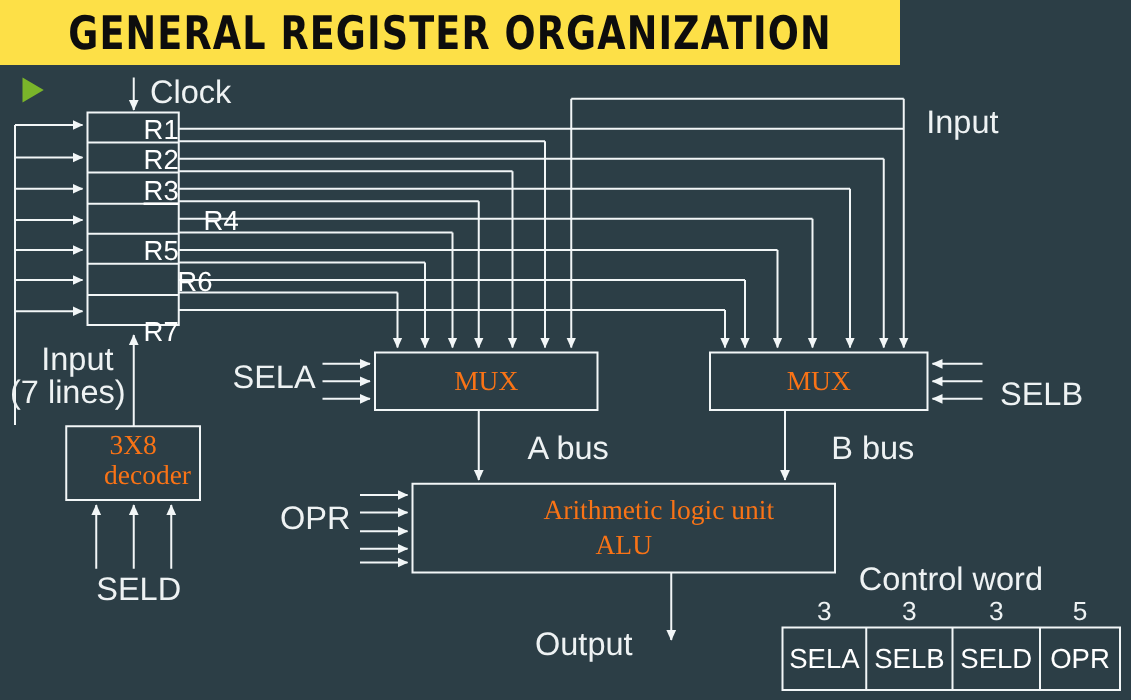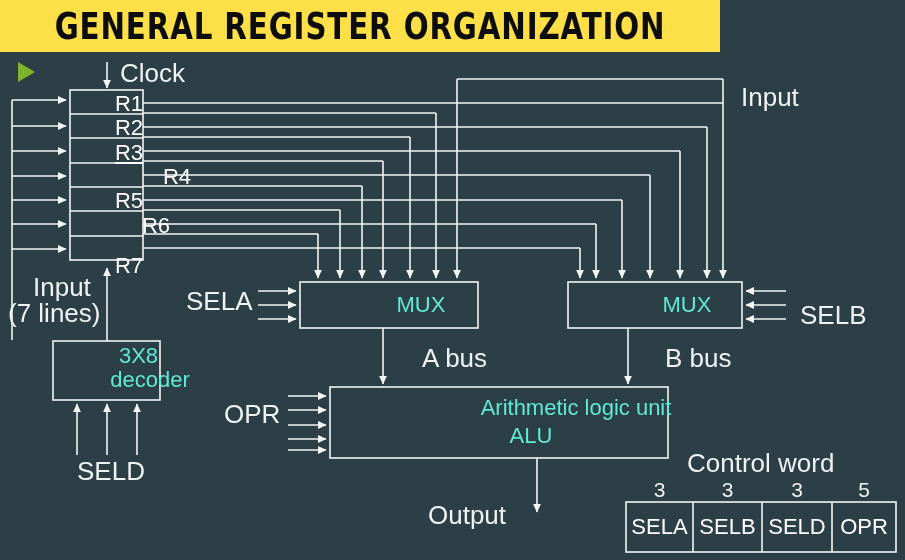--- a/index.html
+++ b/index.html
@@ -45,26 +45,25 @@
     position:absolute;
     color:#ffffff;
     font-size:22px;
     font-family:"Liberation Sans",sans-serif;
     text-align:right;
     width:72px;
     line-height:1;
   }
   .box-lbl{
     position:absolute;
-    color:#5eead4;
-    font-family:Liberation Sans, sans-serif;
+    color:#f97316;
+    font-family:Liberation Serif, serif;
     font-size:22px;
     text-align:center;
     line-height:1.12;
-    margin-left:32px;
   }
   .cw-num{
     position:absolute;color:#eef2f3;font-size:21px;text-align:center;
     font-family:"Liberation Sans",sans-serif;
   }
   .cw-cell{
     position:absolute;color:#ffffff;font-size:22px;text-align:center;
     font-family:"Liberation Sans",sans-serif;
   }
   .play{
@@ -208,21 +207,21 @@
 
   <div class="lbl" style="left:186px;top:288px;">SELA</div>
   <div class="box-lbl" style="left:300px;top:293px;width:178px;">MUX</div>
   <div class="lbl" style="left:422px;top:345px;">A bus</div>
 
   <div class="lbl" style="left:800px;top:302px;">SELB</div>
   <div class="box-lbl" style="left:568px;top:293px;width:174px;">MUX</div>
   <div class="lbl" style="left:665px;top:345px;">B bus</div>
 
   <div class="lbl" style="left:224px;top:401px;">OPR</div>
-  <div class="box-lbl" style="left:330px;top:396px;width:394px;padding-left:17px;">Arithmetic logic unit</div>
+  <div class="box-lbl" style="left:330px;top:396px;width:394px;">Arithmetic logic unit</div>
   <div class="box-lbl" style="left:330px;top:424px;width:338px;">ALU</div>
 
   <div class="lbl" style="left:428px;top:502px;">Output</div>
 
   <div class="lbl" style="left:687px;top:450px;">Control word</div>
   <div class="cw-num" style="left:626px;top:478px;width:67px;">3</div>
   <div class="cw-num" style="left:693px;top:478px;width:69px;">3</div>
   <div class="cw-num" style="left:762px;top:478px;width:70px;">3</div>
   <div class="cw-num" style="left:832px;top:478px;width:64px;">5</div>
 

